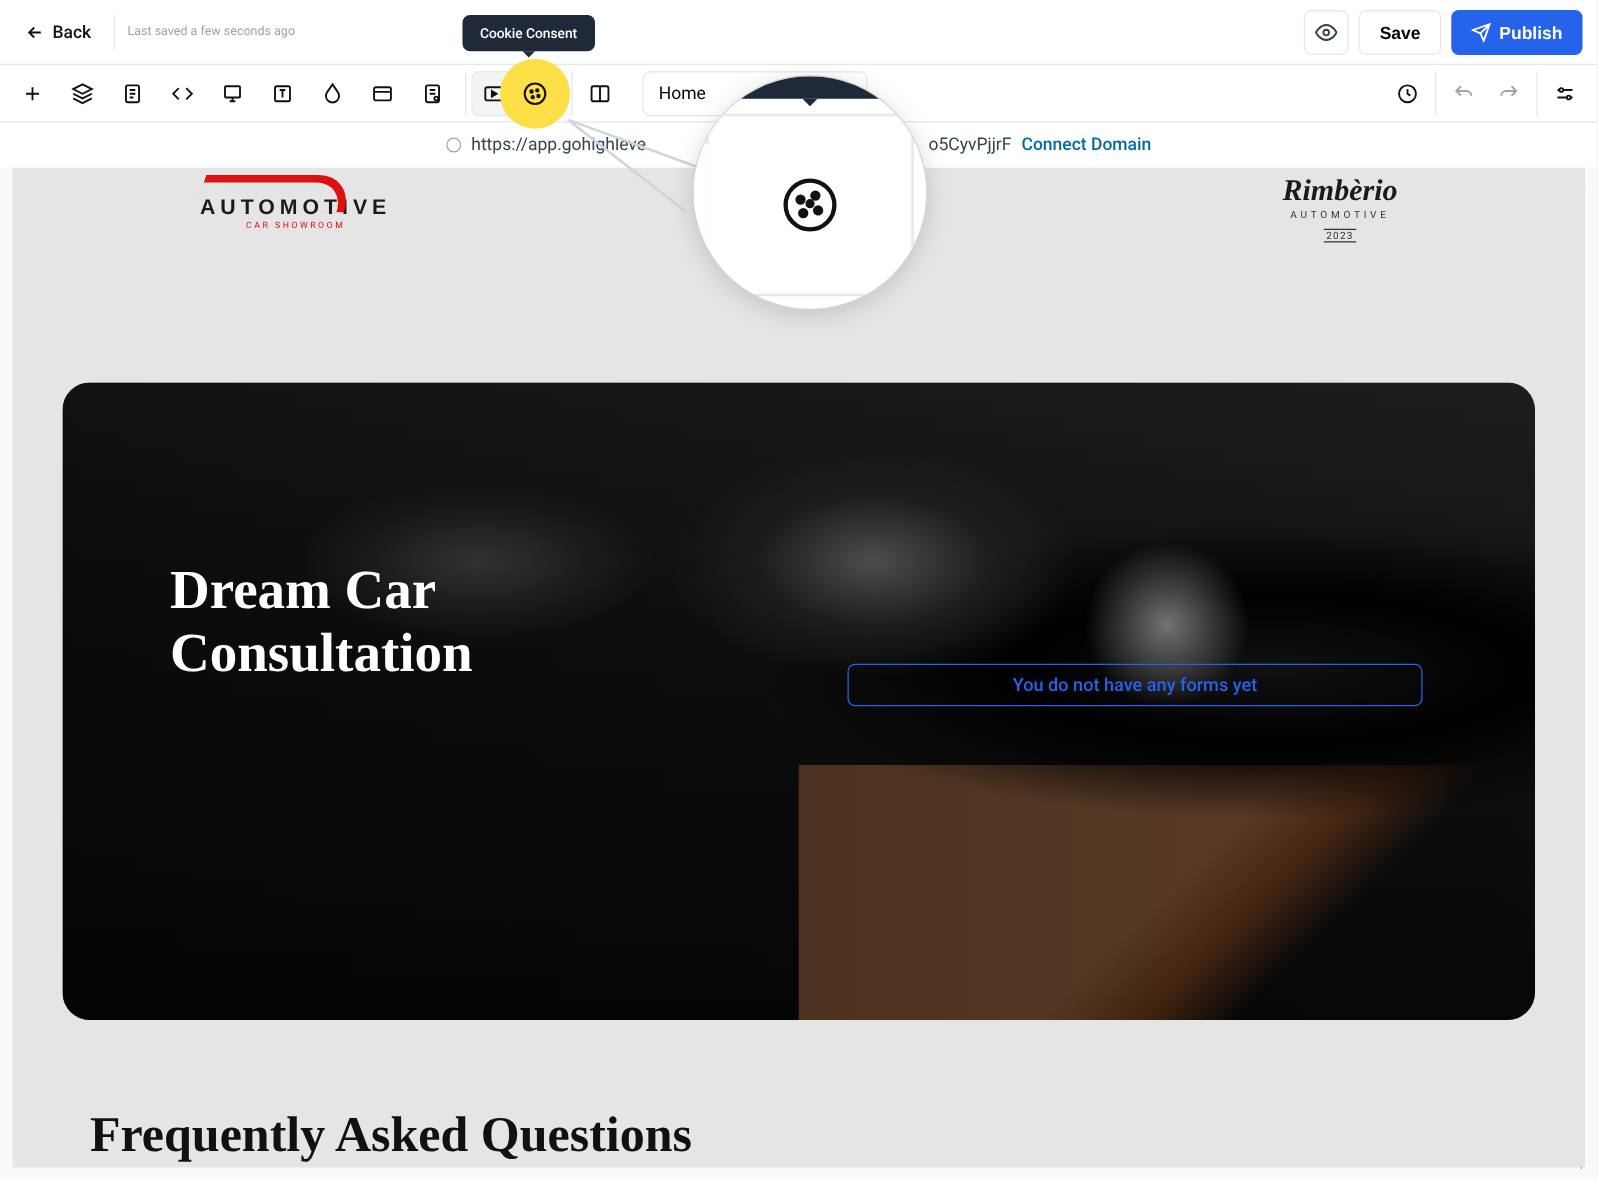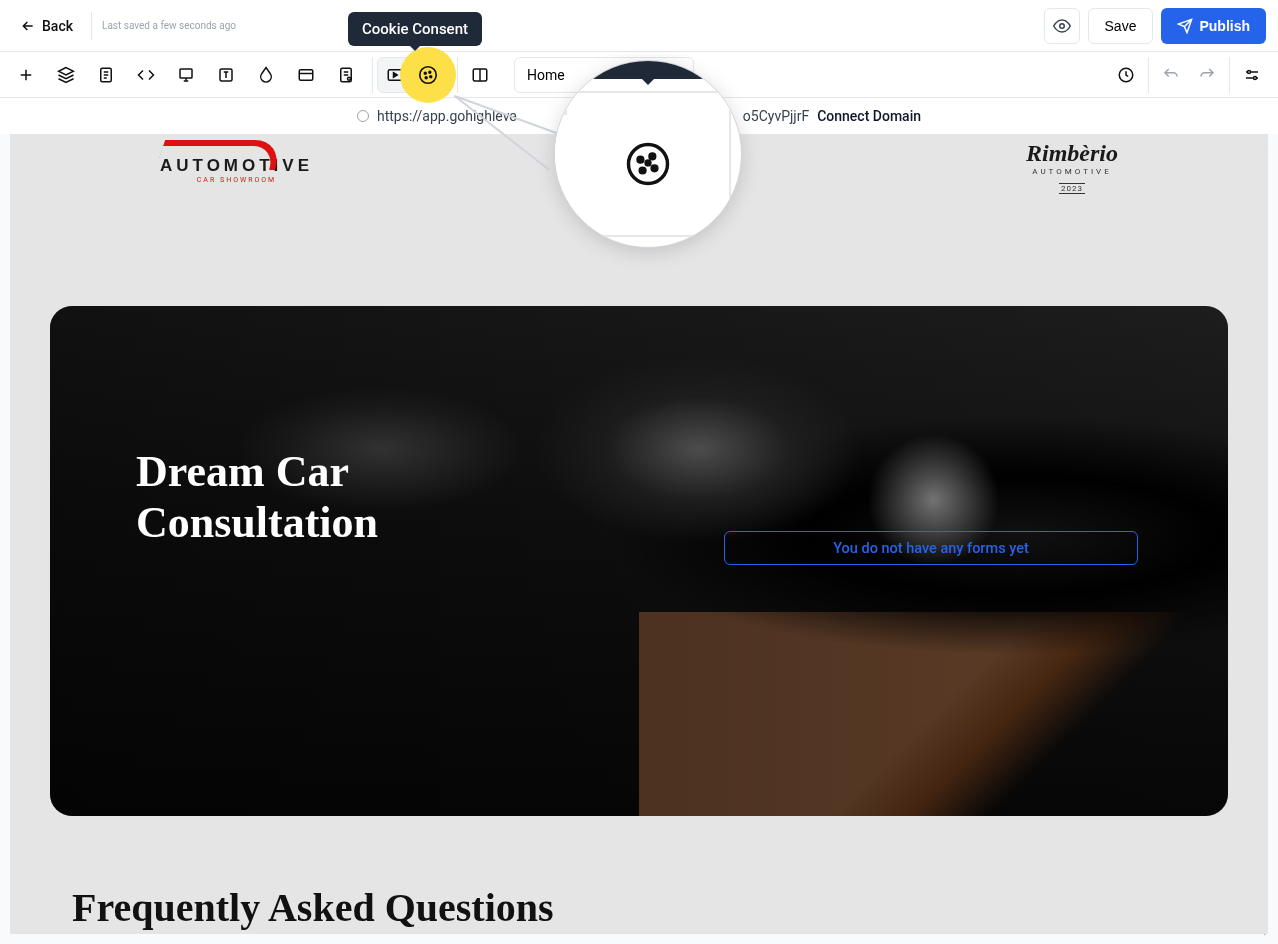--- a/index.html
+++ b/index.html
@@ -5,42 +5,42 @@
   * { box-sizing: border-box; margin: 0; padding: 0; }
   body { font-family: -apple-system, BlinkMacSystemFont, "Segoe UI", Roboto, sans-serif; background: #fff; width: 1278px; height: 944px; overflow: hidden; position: relative; }
   
   
   .header { height: 52px; display: flex; align-items: center; padding: 0 12px; border-bottom: 1px solid #e5e7eb; position: relative; }
   .back-btn { display: flex; align-items: center; gap: 6px; font-size: 14px; font-weight: 500; color: #111; cursor: pointer; padding: 6px 8px; }
   .divider-v { width: 1px; height: 28px; background: #e5e7eb; margin: 0 10px; }
   .save-status { font-size: 10px; color: #9ca3af; }
   .header-spacer { flex: 1; }
   .icon-btn { width: 36px; height: 36px; display: flex; align-items: center; justify-content: center; border: 1px solid #e5e7eb; border-radius: 6px; background: #fff; cursor: pointer; }
-  .save-btn { height: 36px; padding: 0 16px; border: 1px solid #e5e7eb; border-radius: 6px; background: #fff; font-size: 14px; font-weight: 400; cursor: pointer; margin-left: 8px; }
+  .save-btn { height: 36px; padding: 0 16px; border: 1px solid #e5e7eb; border-radius: 6px; background: #fff; font-size: 14px; font-weight: 700; cursor: pointer; margin-left: 8px; }
   .publish-btn { height: 36px; padding: 0 16px; border: none; border-radius: 6px; background: #2563eb; color: #fff; font-size: 14px; font-weight: 600; cursor: pointer; margin-left: 8px; display: flex; align-items: center; gap: 6px; }
   
   
-  .tooltip { position: absolute; top: 12px; left: 348px; background: #1f2937; color: #fff; font-size: 15px; font-weight: 500; padding: 8px 14px; border-radius: 6px; z-index: 50; }
+  .tooltip { position: absolute; top: 12px; left: 370px; background: #1f2937; color: #fff; font-size: 11px; font-weight: 500; padding: 8px 14px; border-radius: 6px; z-index: 50; }
   .tooltip::after { content: ""; position: absolute; bottom: -5px; left: 50%; transform: translateX(-50%); border: 5px solid transparent; border-top-color: #1f2937; border-bottom: none; }
   
   
   .toolbar2 { height: 46px; display: flex; align-items: center; border-bottom: 1px solid #e5e7eb; padding: 0 8px; position: relative; }
   .tool-icons { display: flex; align-items: center; gap: 4px; }
   .tool-icon { width: 36px; height: 36px; display: flex; align-items: center; justify-content: center; border-radius: 6px; cursor: pointer; color: #111; }
   .tool-icon.active { background: #f3f4f6; border: 1px solid #e5e7eb; }
   .highlight-circle { position: absolute; width: 56px; height: 56px; border-radius: 50%; background: #fde047; left: 400px; top: -5px; z-index: 10; display: flex; align-items: center; justify-content: center; }
   .highlight-circle svg { width:22px; height:22px; }
   .sep-group { border-left: 1px solid #e5e7eb; margin-left: 4px; padding-left: 4px; display: flex; }
   .page-select { margin-left: 16px; border: 1px solid #e5e7eb; border-radius: 6px; padding: 6px 70px 6px 12px; height: 36px; font-size: 14px; display: flex; align-items: center; min-width: 180px; }
   .toolbar2-right { margin-left: auto; display: flex; align-items: center; }
   
   
   .urlrow { height: 36px; display: flex; align-items: center; justify-content: center; gap: 8px; font-size: 14px; color: #374151; }
   .urlrow .url-circle { width: 12px; height: 12px; border: 1.5px solid #9ca3af; border-radius: 50%; display:inline-block; }
-  .urlrow .connect { color: #0f172a; font-weight: 500; cursor: pointer; }
+  .urlrow .connect { color: #0369a1; font-weight: 500; cursor: pointer; }
   
   
   .magnifier { position: absolute; top: 60px; left: 554px; width: 188px; height: 188px; border-radius: 50%; background: #fff; border: 1px solid #d1d5db; box-shadow: 0 4px 20px rgba(0,0,0,0.15); z-index: 40; overflow: hidden; display:flex; align-items:center; justify-content:center; }
   .magnifier .mag-inner { width: 100%; height: 100%; position: relative; }
   .magnifier .mag-strip { position:absolute; top:0; left:0; right:0; height:18px; background:#1f2937; }
   .magnifier .mag-strip::after { content:""; position:absolute; bottom:-6px; left:50%; transform:translateX(-50%); border:6px solid transparent; border-top-color:#1f2937; border-bottom:none;}
   .magnifier .mag-body { position:absolute; top:30px; left:10px; right:10px; bottom:10px; border:2px solid #e5e7eb; border-radius:4px; display:flex; align-items:center; justify-content:center; background:#fff;}
   .magnifier .mag-body::before{content:""; position:absolute; left:-22px; top:20px; bottom:20px; width:20px; border:2px solid #e5e7eb; border-right:none; background:#fff;}
   .magnifier svg { width:52px; height:52px; }
   .mag-tail { position:absolute; top:95px; left:455px; width:110px; height:110px; z-index:35; }
@@ -71,21 +71,21 @@
      radial-gradient(ellipse at 55% 28%, #888 0%, #333 10%, transparent 18%),
      radial-gradient(ellipse at 82% 45%, #1a1a1a 0%, #000 15%, transparent 30%),
      linear-gradient(135deg, #8a5a3a 50%, #6a3a1a 60%, transparent 70%) bottom right / 50% 40% no-repeat,
      linear-gradient(to bottom, #2a2a2a, #1a1a1a 40%, #0a0a0a);
   }
   .hero-overlay{ position:absolute; inset:0; background: linear-gradient(to right, rgba(0,0,0,0.6), rgba(0,0,0,0.3));}
   .hero-content{ position:absolute; left:86px; top:140px; width:460px; color:#fff; z-index:2;}
   .hero h1{ font-family: Georgia, 'Times New Roman', serif; font-weight:700; font-size:44px; margin-bottom:12px;}
   .hero p{ font-size:16.5px; line-height:1.5; margin-bottom:28px; font-weight:500;}
   .cta-btn{ display:inline-block; padding:12px 26px; border:2px solid #fff; border-radius:999px; color:#fff; font-weight:600; font-size:15px; cursor:pointer;}
-  .form-placeholder{ position:absolute; right:90px; top:225px; width:414px; height:34px; border:1.5px solid #2563eb; border-radius:6px; display:flex; align-items:center; justify-content:center; color:#2563eb; font-size:14.5px; font-weight:500; z-index:2;}
+  .form-placeholder{ position:absolute; right:90px; top:225px; width:460px; height:34px; border:1.5px solid #2563eb; border-radius:6px; display:flex; align-items:center; justify-content:center; color:#2563eb; font-size:14.5px; font-weight:500; z-index:2;}
   
   .faq-title{ position:absolute; left:62px; top:750px; font-family: Georgia, 'Times New Roman', serif; font-weight:700; font-size:40px; color:#111;}
   
   svg{ display:block;}
 </style>
 </head>
 <body>
 
 <div class="header">
   <div class="back-btn">

